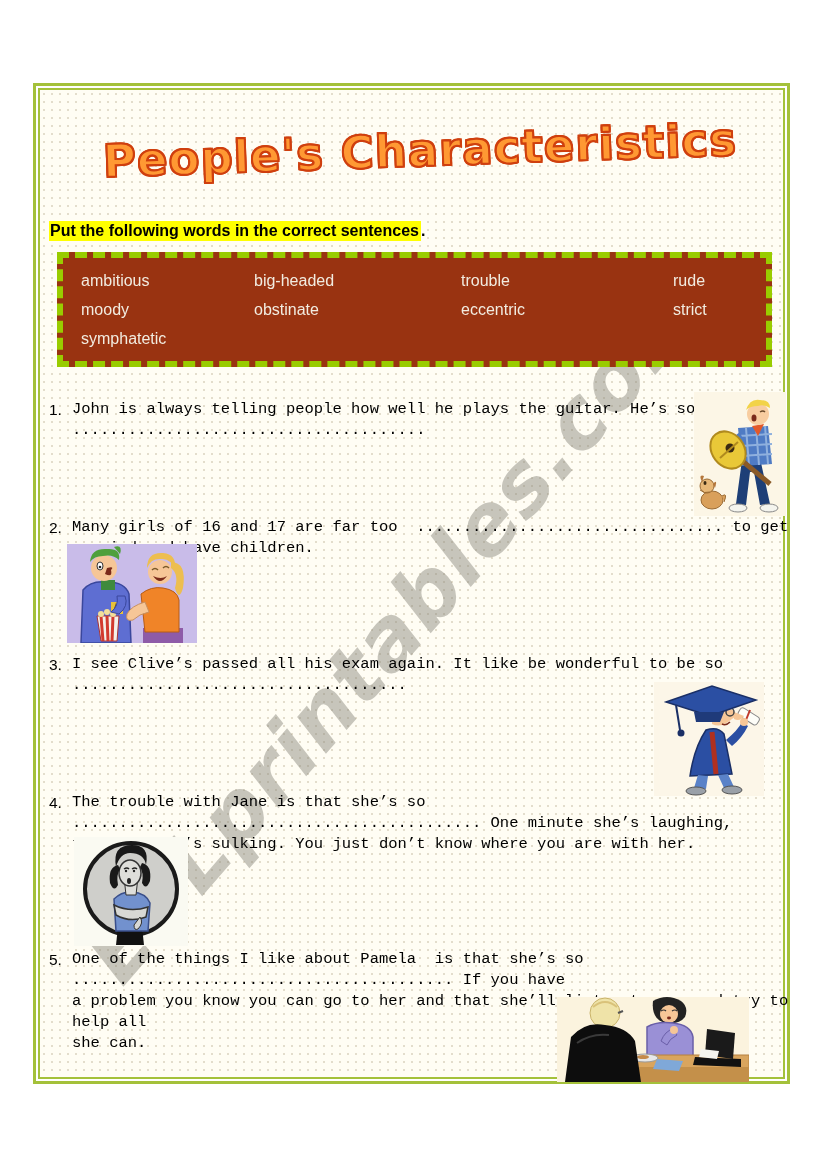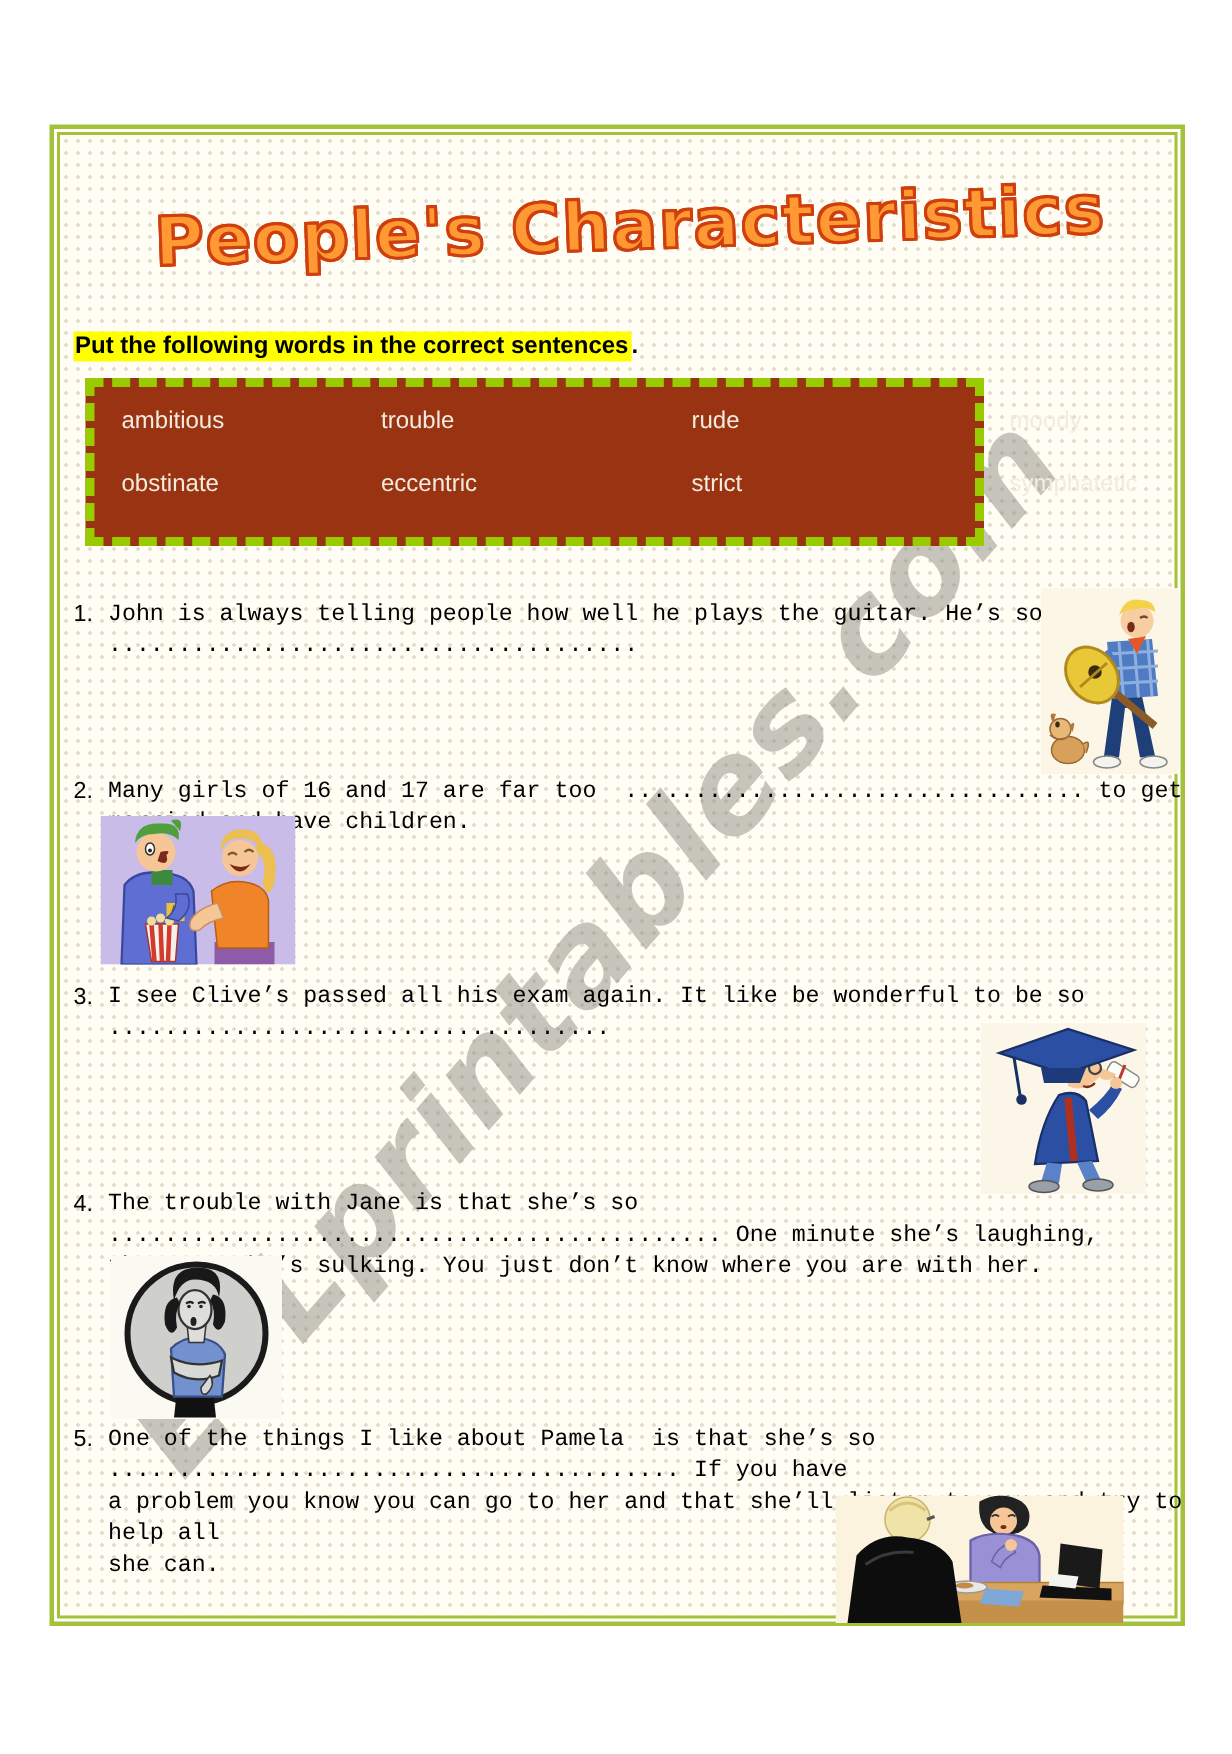--- a/index.html
+++ b/index.html
@@ -57,21 +57,21 @@
   }
   
   #instruction{
     position:absolute;left:49px;top:222px;
     font-size:16px;font-weight:bold;color:#000;
   }
   #instruction .hl{background:#ffff00;padding:1px 2px 2px 1px;}
   
   #wordbank{
     position:absolute;left:57px;top:252px;
-    width:599px;min-height:112px;
+    width:715px;min-height:112px;
     box-sizing:border-box;
     background:#993311;
     border:6px dashed #99cc00;
     display:grid;
     grid-template-columns:173px 207px 212px 1fr;
     padding:12px 6px 12px 18px;
     row-gap:8px;
     color:#f2ece0;
     font-size:16px;line-height:21px;
   }
@@ -99,20 +99,21 @@
   <div id="watermark">ESLprintables.com</div>
 
   <div id="content">
 
     <div id="title">People's Characteristics</div>
 
     <div id="instruction"><span class="hl">Put the following words in the correct sentences</span><span>.</span></div>
 
     <div id="wordbank">
       <span>ambitious</span>
+      <span>big-headed</span>
       <span>trouble</span>
       <span>rude</span>
       <span>moody</span>
       <span>obstinate</span>
       <span>eccentric</span>
       <span>strict</span>
       <span>symphatetic</span>
     </div>
 
     <div class="sentence" style="top:399px;">

